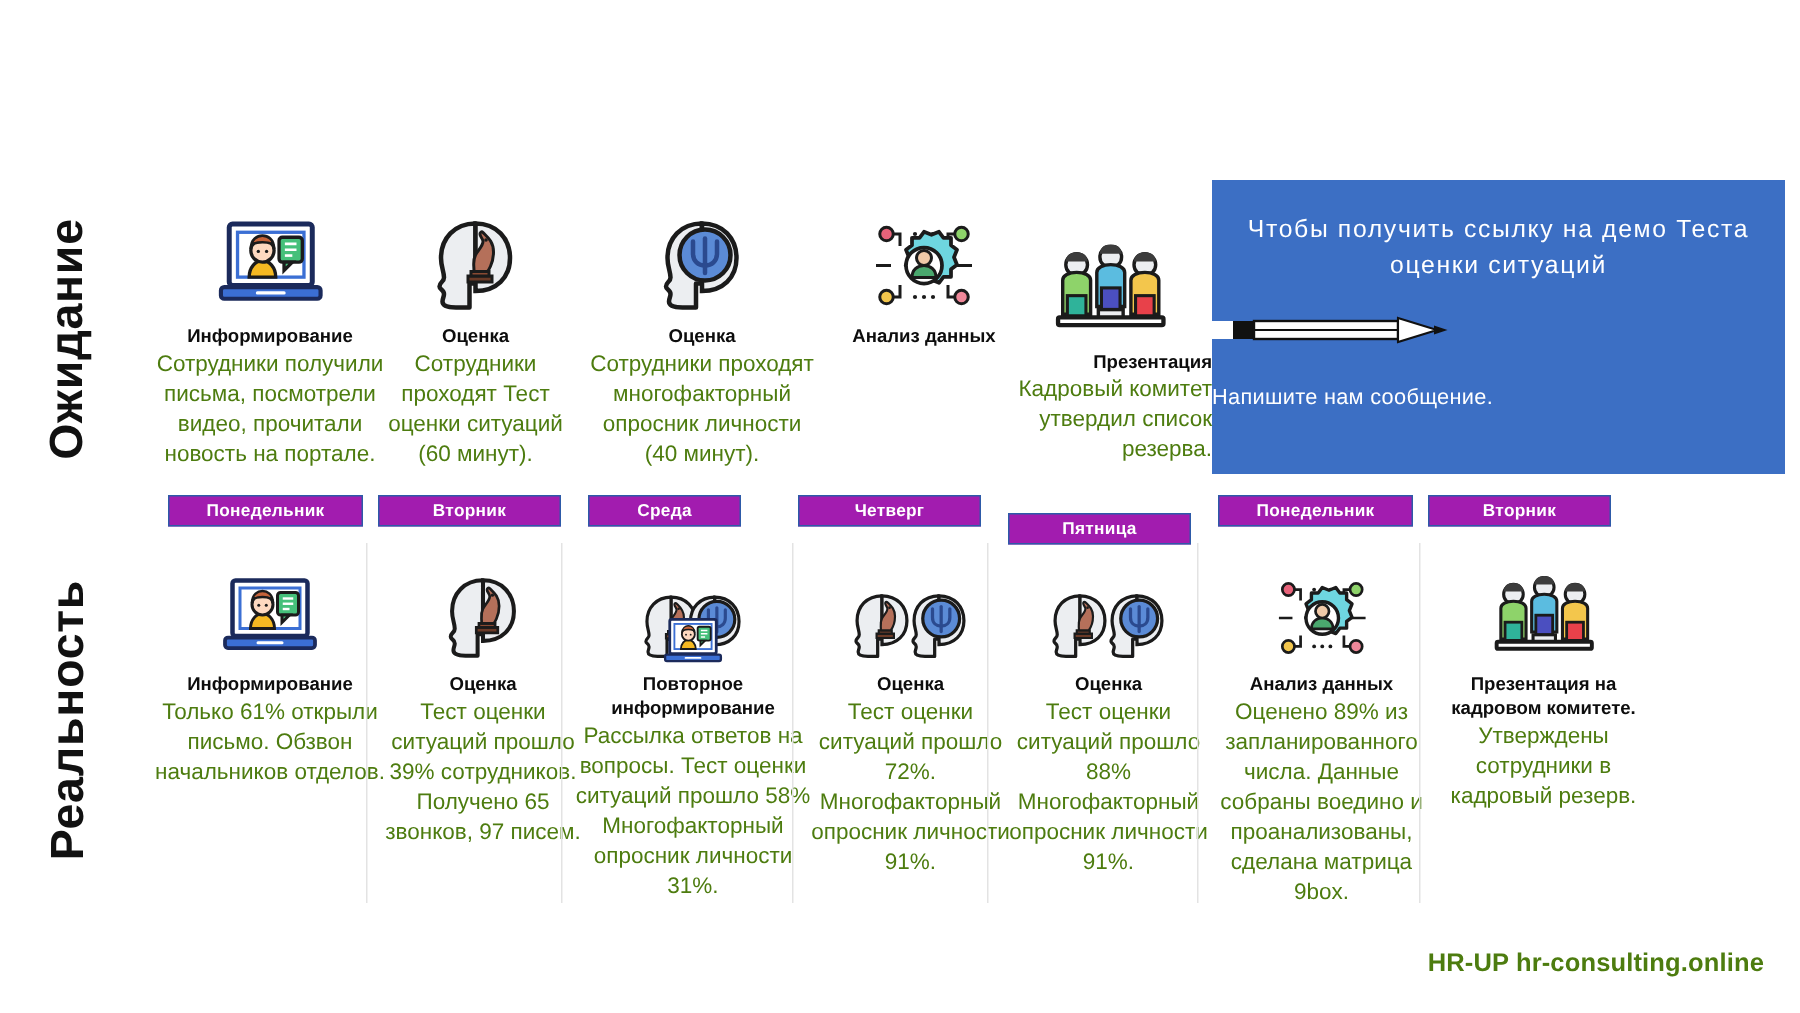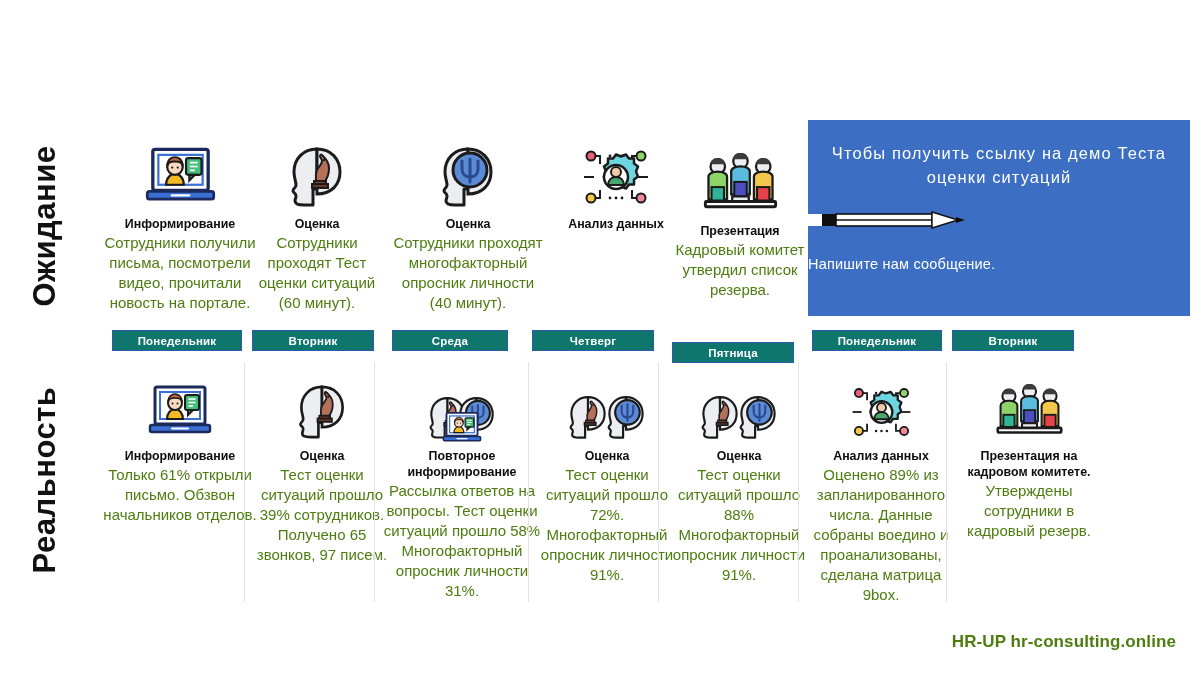--- a/index.html
+++ b/index.html
@@ -39,21 +39,21 @@
     line-height: 1.3; margin-top: 8px;
   }
   .c-body {
     font-size: 15px; color: #4d7c0f; line-height: 1.33; margin-top: 1px;
   }
 
   
   .day-btn {
     position: absolute;
     height: 21px;
-    background: #0f766e;
+    background: #a21caf;
     color: #ffffff;
     font-size: 11.5px;
     font-weight: 700;
     display: flex; align-items: center; justify-content: center;
     border: 1px solid #2d5aa8;
     letter-spacing: .2px;
   }
 
   
   #cta {
@@ -193,21 +193,21 @@
     <circle cx="61" cy="52" r="4.5" fill="#f0889a" stroke="#1b1b1b" stroke-width="2"></circle>
     <path d="M36 9l5 2 5-2 3 4 5 0 0 5 4 3-2 5 2 5-4 3 0 5-5 0-3 4-5-2-5 2-3-4-5 0 0-5-4-3 2-5-2-5 4-3 0-5 5 0z" transform="translate(0,-0.5)" fill="#6ed6e0" stroke="#1b1b1b" stroke-width="2.5" stroke-linejoin="round"></path>
     <circle cx="36" cy="31" r="12" fill="#ffffff" stroke="#1b1b1b" stroke-width="2.5"></circle>
     <path d="M28 39c0-5 3.5-8 8-8s8 3 8 8z" fill="#4aa86e" stroke="#1b1b1b" stroke-width="2"></path>
     <circle cx="36" cy="26" r="5" fill="#f0c9a8" stroke="#1b1b1b" stroke-width="2"></circle>
   </svg>
         </div>
       </div>
       <div class="c-title">Анализ данных</div>
     </div>
-    <div class="col" style="left: 672px; top: 137px; width: 136px;">
+    <div class="col" style="left: 672px; top: 147px; width: 136px; text-align: right;">
       <div class="icon-wrap">
         <div class="icon-row">
           <svg viewBox="0 0 76 60" xmlns="http://www.w3.org/2000/svg" height="62" width="79" style="display: block;">
     <circle cx="16" cy="13" r="7" fill="#eceef1" stroke="#1b1b1b" stroke-width="2.2"></circle>
     <path d="M9 11c0-4 3-6 7-6s7 2 7 6z" fill="#3c3c3c"></path>
     <circle cx="38" cy="8" r="7" fill="#eceef1" stroke="#1b1b1b" stroke-width="2.2"></circle>
     <path d="M31 6c0-4 3-6 7-6s7 2 7 6z" fill="#3c3c3c"></path>
     <circle cx="60" cy="13" r="7" fill="#eceef1" stroke="#1b1b1b" stroke-width="2.2"></circle>
     <path d="M53 11c0-4 3-6 7-6s7 2 7 6z" fill="#3c3c3c"></path>
     <path d="M7 23c0-3 4-5 9-5s9 2 9 5v22H7z" fill="#8ed36a" stroke="#1b1b1b" stroke-width="2.2"></path>
@@ -219,21 +219,21 @@
     <rect x="30" y="42" width="16" height="6" fill="#eceef1" stroke="#1b1b1b" stroke-width="2.2"></rect>
     <rect x="4" y="47" width="68" height="5" rx="1" fill="#ffffff" stroke="#1b1b1b" stroke-width="2.8"></rect>
   </svg>
         </div>
       </div>
       <div class="c-title">Презентация</div>
       <div class="c-body">Кадровый комитет утвердил список резерва.</div>
     </div>
     <div class="day-btn" style="left: 112px; width: 130px; top: 330px;">Понедельник</div>
     <div class="day-btn" style="left: 252px; width: 122px; top: 330px;">Вторник</div>
-    <div class="day-btn" style="left: 392px; width: 116px; top: 330px;">Среда</div>
+    <div class="day-btn" style="left: 392px; width: 102px; top: 330px;">Среда</div>
     <div class="day-btn" style="left: 532px; width: 122px; top: 330px;">Четверг</div>
     <div class="day-btn" style="left: 672px; width: 122px; top: 330px; margin-top: 12px;">Пятница</div>
     <div class="day-btn" style="left: 812px; width: 130px; top: 330px;">Понедельник</div>
     <div class="day-btn" style="left: 952px; width: 122px; top: 330px;">Вторник</div>
     <div class="col" style="left: 100px; top: 362px; width: 160px;">
       <div class="icon-wrap">
         <div class="icon-row">
           <svg viewBox="0 0 64 56" xmlns="http://www.w3.org/2000/svg" height="56" width="64" style="display: block;">
     <rect x="7" y="3" width="50" height="37" rx="2" fill="#ffffff" stroke="#1b2a5b" stroke-width="3"></rect>
     <rect x="12" y="8" width="40" height="27" fill="#ffffff" stroke="#3b6fd4" stroke-width="2"></rect>

